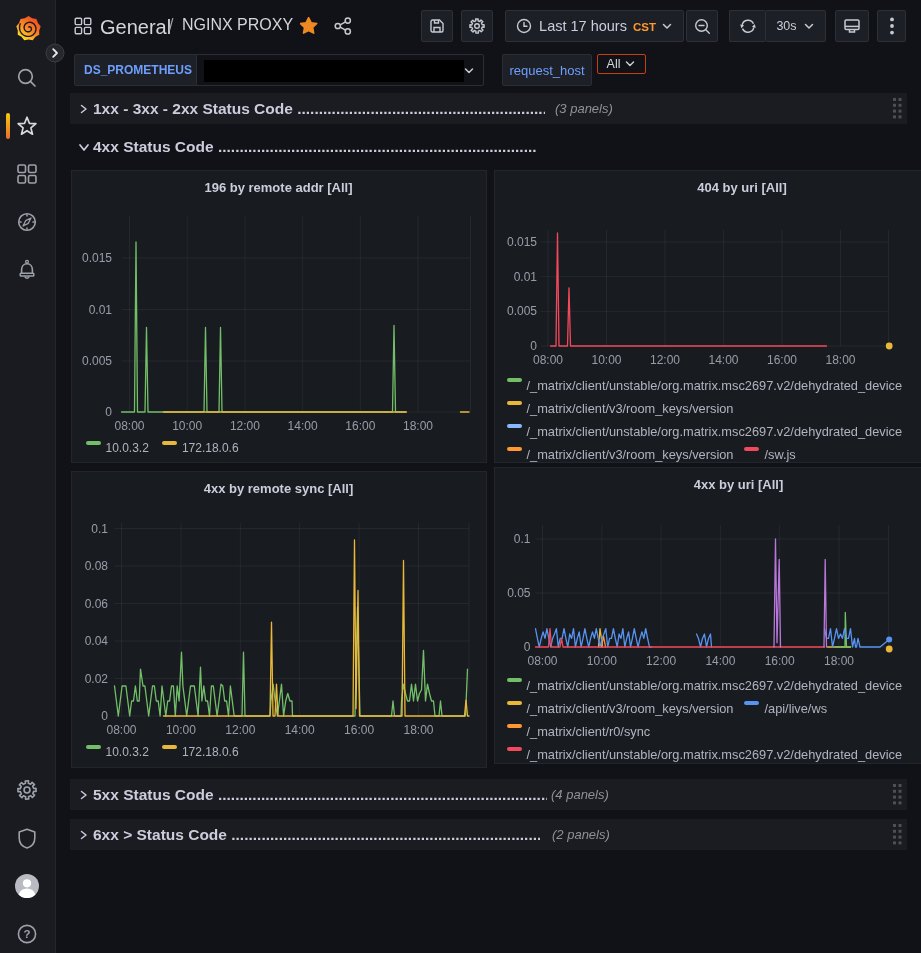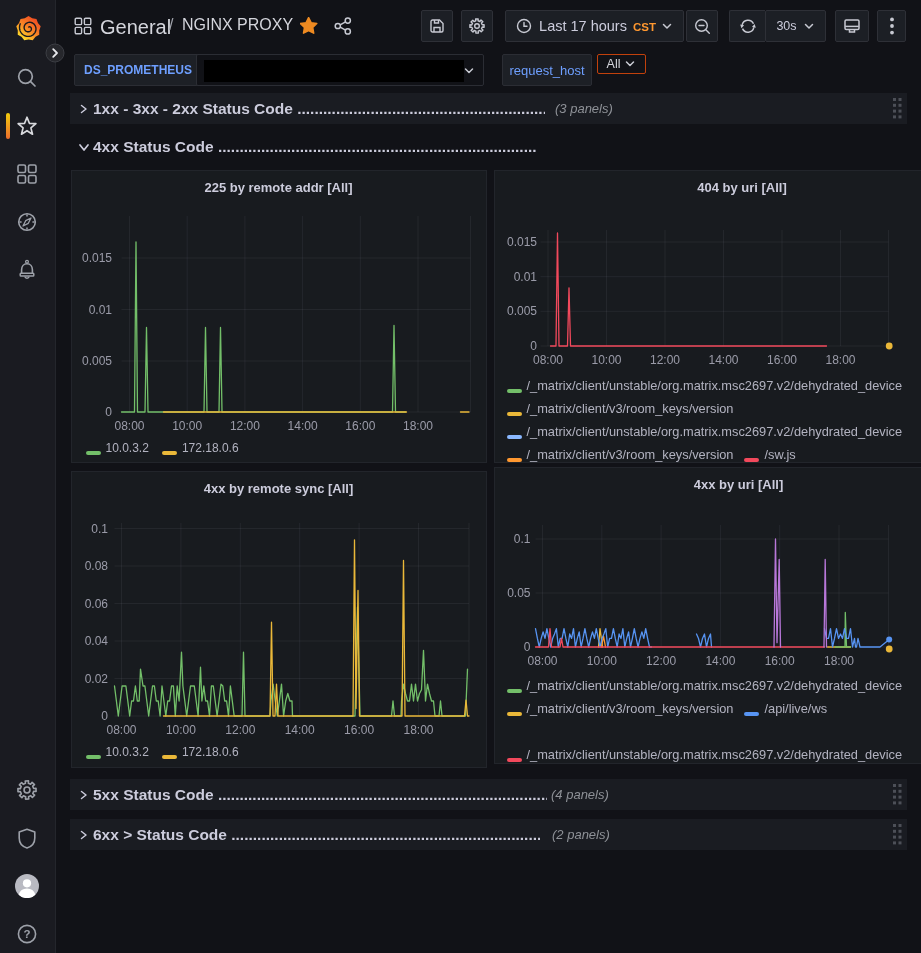--- a/index.html
+++ b/index.html
@@ -10,21 +10,21 @@
 #navbar { position:absolute; left:56px; top:0; width:865px; height:40px; background:#111217; }
 .navbtn { position:absolute; top:10px; height:32px; background:#1c1f25; border:1px solid #2e3037;
   border-radius:2px; display:flex; align-items:center; justify-content:center; }
 .chip { position:absolute; top:54px; height:32px; background:#1d2026; border:1px solid #2b2d34; border-radius:2px;
   display:flex; align-items:center; justify-content:center; color:#6e9fff; font-weight:700; font-size:12px; }
 .rowhdr { position:absolute; left:70px; width:837px; height:31px; display:flex; align-items:center;
   font-size:15.5px; font-weight:700; color:#ccccdc; }
 .rowcnt { position:absolute; font-size:13px; font-style:italic; font-weight:400; color:#8e9197; }
 .panel { position:absolute; background:#181b1f; border:1px solid #22252b; overflow:hidden; }
 .ptitle { position:absolute; left:0; right:0; top:9px; text-align:center; font-size:13px; font-weight:700; color:#ccccdc; }
-.leg { position:absolute; display:flex; align-items:flex-end; color:rgba(204,204,220,0.85);
+.leg { position:absolute; display:flex; align-items:flex-start; color:rgba(204,204,220,0.85);
   white-space:nowrap; overflow:hidden; }
 .dash { display:inline-block; width:15px; height:4px; border-radius:2px; margin-right:5px; flex:none; }
 
 </style></head><body>
 <div id="sidebar">
     <svg class="abs" style="left:16px;top:16px" width="25" height="25" viewBox="0 0 25 25">
 <defs>
         <linearGradient id="glg" x1="0.1" y1="0.95" x2="0.75" y2="0.1">
           <stop offset="0" stop-color="#ffef2b"></stop>
           <stop offset="0.5" stop-color="#fb8b25"></stop>
@@ -223,21 +223,21 @@
     <rect x="0.0" y="0.0" width="3" height="3" fill="#4c4f57"></rect>
     <rect x="5.5" y="0.0" width="3" height="3" fill="#4c4f57"></rect>
     <rect x="0.0" y="5.8" width="3" height="3" fill="#4c4f57"></rect>
     <rect x="5.5" y="5.8" width="3" height="3" fill="#4c4f57"></rect>
     <rect x="0.0" y="11.6" width="3" height="3" fill="#4c4f57"></rect>
     <rect x="5.5" y="11.6" width="3" height="3" fill="#4c4f57"></rect>
     <rect x="0.0" y="17.4" width="3" height="3" fill="#4c4f57"></rect>
     <rect x="5.5" y="17.4" width="3" height="3" fill="#4c4f57"></rect>
   </svg>
 <div class="panel" style="left:70.5px;top:170px;width:416px;height:293px">
-    <div class="ptitle">225 by remote addr [All]</div>
+    <div class="ptitle">196 by remote addr [All]</div>
     <svg width="414" height="270" viewBox="0 0 414 270" style="position:absolute;left:-1px;top:-1px">
       <line x1="58.5" y1="46" x2="58.5" y2="242" stroke="rgba(204,204,220,0.07)" stroke-width="1"></line>
       <line x1="116.2" y1="46" x2="116.2" y2="242" stroke="rgba(204,204,220,0.07)" stroke-width="1"></line>
       <line x1="173.9" y1="46" x2="173.9" y2="242" stroke="rgba(204,204,220,0.07)" stroke-width="1"></line>
       <line x1="231.60000000000002" y1="46" x2="231.60000000000002" y2="242" stroke="rgba(204,204,220,0.07)" stroke-width="1"></line>
       <line x1="289.3" y1="46" x2="289.3" y2="242" stroke="rgba(204,204,220,0.07)" stroke-width="1"></line>
       <line x1="347.0" y1="46" x2="347.0" y2="242" stroke="rgba(204,204,220,0.07)" stroke-width="1"></line>
       <line x1="399.5" y1="46" x2="399.5" y2="242" stroke="rgba(204,204,220,0.07)" stroke-width="1"></line>
       <line x1="50.5" y1="88" x2="399.5" y2="88" stroke="rgba(204,204,220,0.07)" stroke-width="1"></line>
       <line x1="50.5" y1="139.5" x2="399.5" y2="139.5" stroke="rgba(204,204,220,0.07)" stroke-width="1"></line>
@@ -386,16 +386,20 @@
     <div class="leg" style="left:12px;top:210px;width:395px;font-size:12.8px">
       <span class="dash" style="background:#73bf69;"></span>
       <span>/_matrix/client/unstable/org.matrix.msc2697.v2/dehydrated_device</span>
     </div>
     <div class="leg" style="left:12px;top:233px;width:395px;font-size:12.8px">
       <span class="dash" style="background:#eab839;"></span>
       <span>/_matrix/client/v3/room_keys/version</span>
       <span class="dash" style="background:#5794f2;margin-left:11px;"></span>
       <span>/api/live/ws</span>
     </div>
+    <div class="leg" style="left:12px;top:256px;width:395px;font-size:12.8px">
+      <span class="dash" style="background:#ff9830;"></span>
+      <span>/_matrix/client/r0/sync</span>
+    </div>
     <div class="leg" style="left:12px;top:279px;width:395px;font-size:12.8px">
       <span class="dash" style="background:#f2495c;"></span>
       <span>/_matrix/client/unstable/org.matrix.msc2697.v2/dehydrated_device</span>
     </div>
   </div>
 </body></html>

